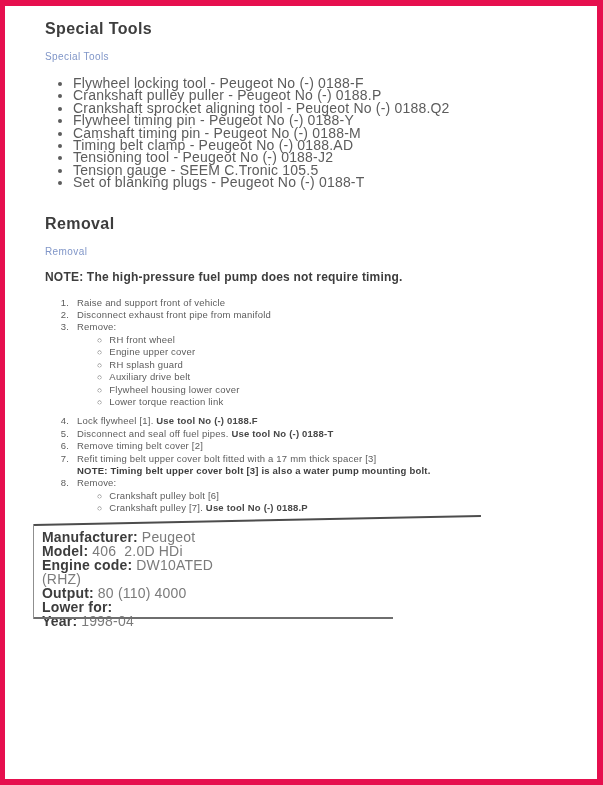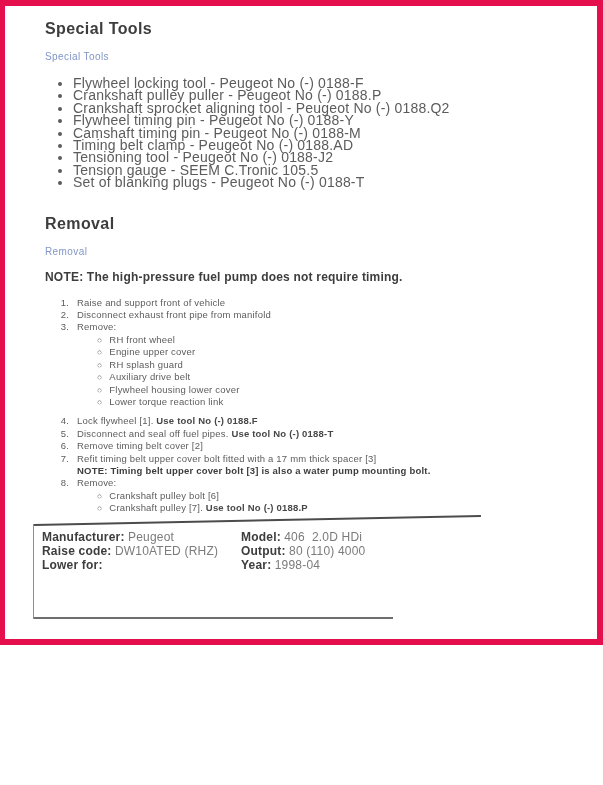--- a/index.html
+++ b/index.html
@@ -1,17 +1,17 @@
 <!DOCTYPE html>
 <html><head>
 <meta charset="utf-8">
 <style>
   html,body{margin:0;padding:0;background:#fff;}
   .frame{
-    position:relative;width:603px;height:645px;box-sizing:border-box;
+    position:relative;width:603px;height:785px;box-sizing:border-box;
     border-style:solid;border-color:#e60f4e;border-width:6px 6px 6px 5px;
     background:#fff;font-family:"Liberation Sans",sans-serif;color:#5c5c5c;overflow:hidden;
   }
   .inner{padding:9px 18px 0 40px;}
   h1{font-size:16px;font-weight:bold;color:#3d3d3d;margin:0;letter-spacing:.4px;line-height:18px;}
   .h1-special{margin-top:5px;}
   .h1-removal{margin-top:26px;}
   .link{display:block;font-size:10px;line-height:11px;color:#8096c8;margin-top:13px;
         text-decoration:none;letter-spacing:.4px;cursor:pointer;}
   ul.tools{margin:15px 0 0 0;padding-left:28px;list-style:disc;
@@ -25,21 +25,21 @@
   .row.sub{padding-left:52px;}
   .row.sub .txt::before{content:"\25CB";margin-right:7px;font-size:8.5px;color:#6a6a6a;}
   .row.note-row{padding-left:32px;font-weight:bold;color:#3d3d3d;}
   .b{font-weight:bold;color:#474747;}
   .gap{margin-top:7px;}
   .infobox{position:relative;margin-left:-12px;margin-top:9px;width:558px;height:95px;
            border-left:1px solid #8f8f8f;}
   .ib-top{position:absolute;left:0;top:0;width:447px;height:2px;background:#4c4c4c;
           transform:rotate(-1.15deg);transform-origin:left top;}
   .ib-bottom{position:absolute;left:0;bottom:0;width:359px;height:2px;background:#6e6e6e;}
-  .ib-row{display:flex;padding-left:8px;font-size:12px;line-height:14px;}
+  .ib-row{display:flex;padding-left:8px;font-size:14px;line-height:14px;flex-direction:column;}
   .ib-row.first{padding-top:6px;}
   .cell{white-space:nowrap;}
   .cell.left{width:199px;flex:none;}
   .lbl{font-weight:bold;color:#3d3d3d;letter-spacing:.2px;}
   .val{color:#7b7b7b;white-space:pre-wrap;letter-spacing:.2px;}
 </style>
 </head>
 <body>
 
 <div class="frame">
@@ -136,21 +136,21 @@
           <span class="lbl">Manufacturer:</span>
           <span class="val">Peugeot</span>
         </div>
         <div class="cell">
           <span class="lbl">Model:</span>
           <span class="val">406  2.0D HDi</span>
         </div>
       </div>
       <div class="ib-row">
         <div class="cell left">
-          <span class="lbl">Raise code:</span>
+          <span class="lbl">Engine code:</span>
           <span class="val">DW10ATED (RHZ)</span>
         </div>
         <div class="cell">
           <span class="lbl">Output:</span>
           <span class="val">80 (110) 4000</span>
         </div>
       </div>
       <div class="ib-row">
         <div class="cell left">
           <span class="lbl">Lower for:</span>

